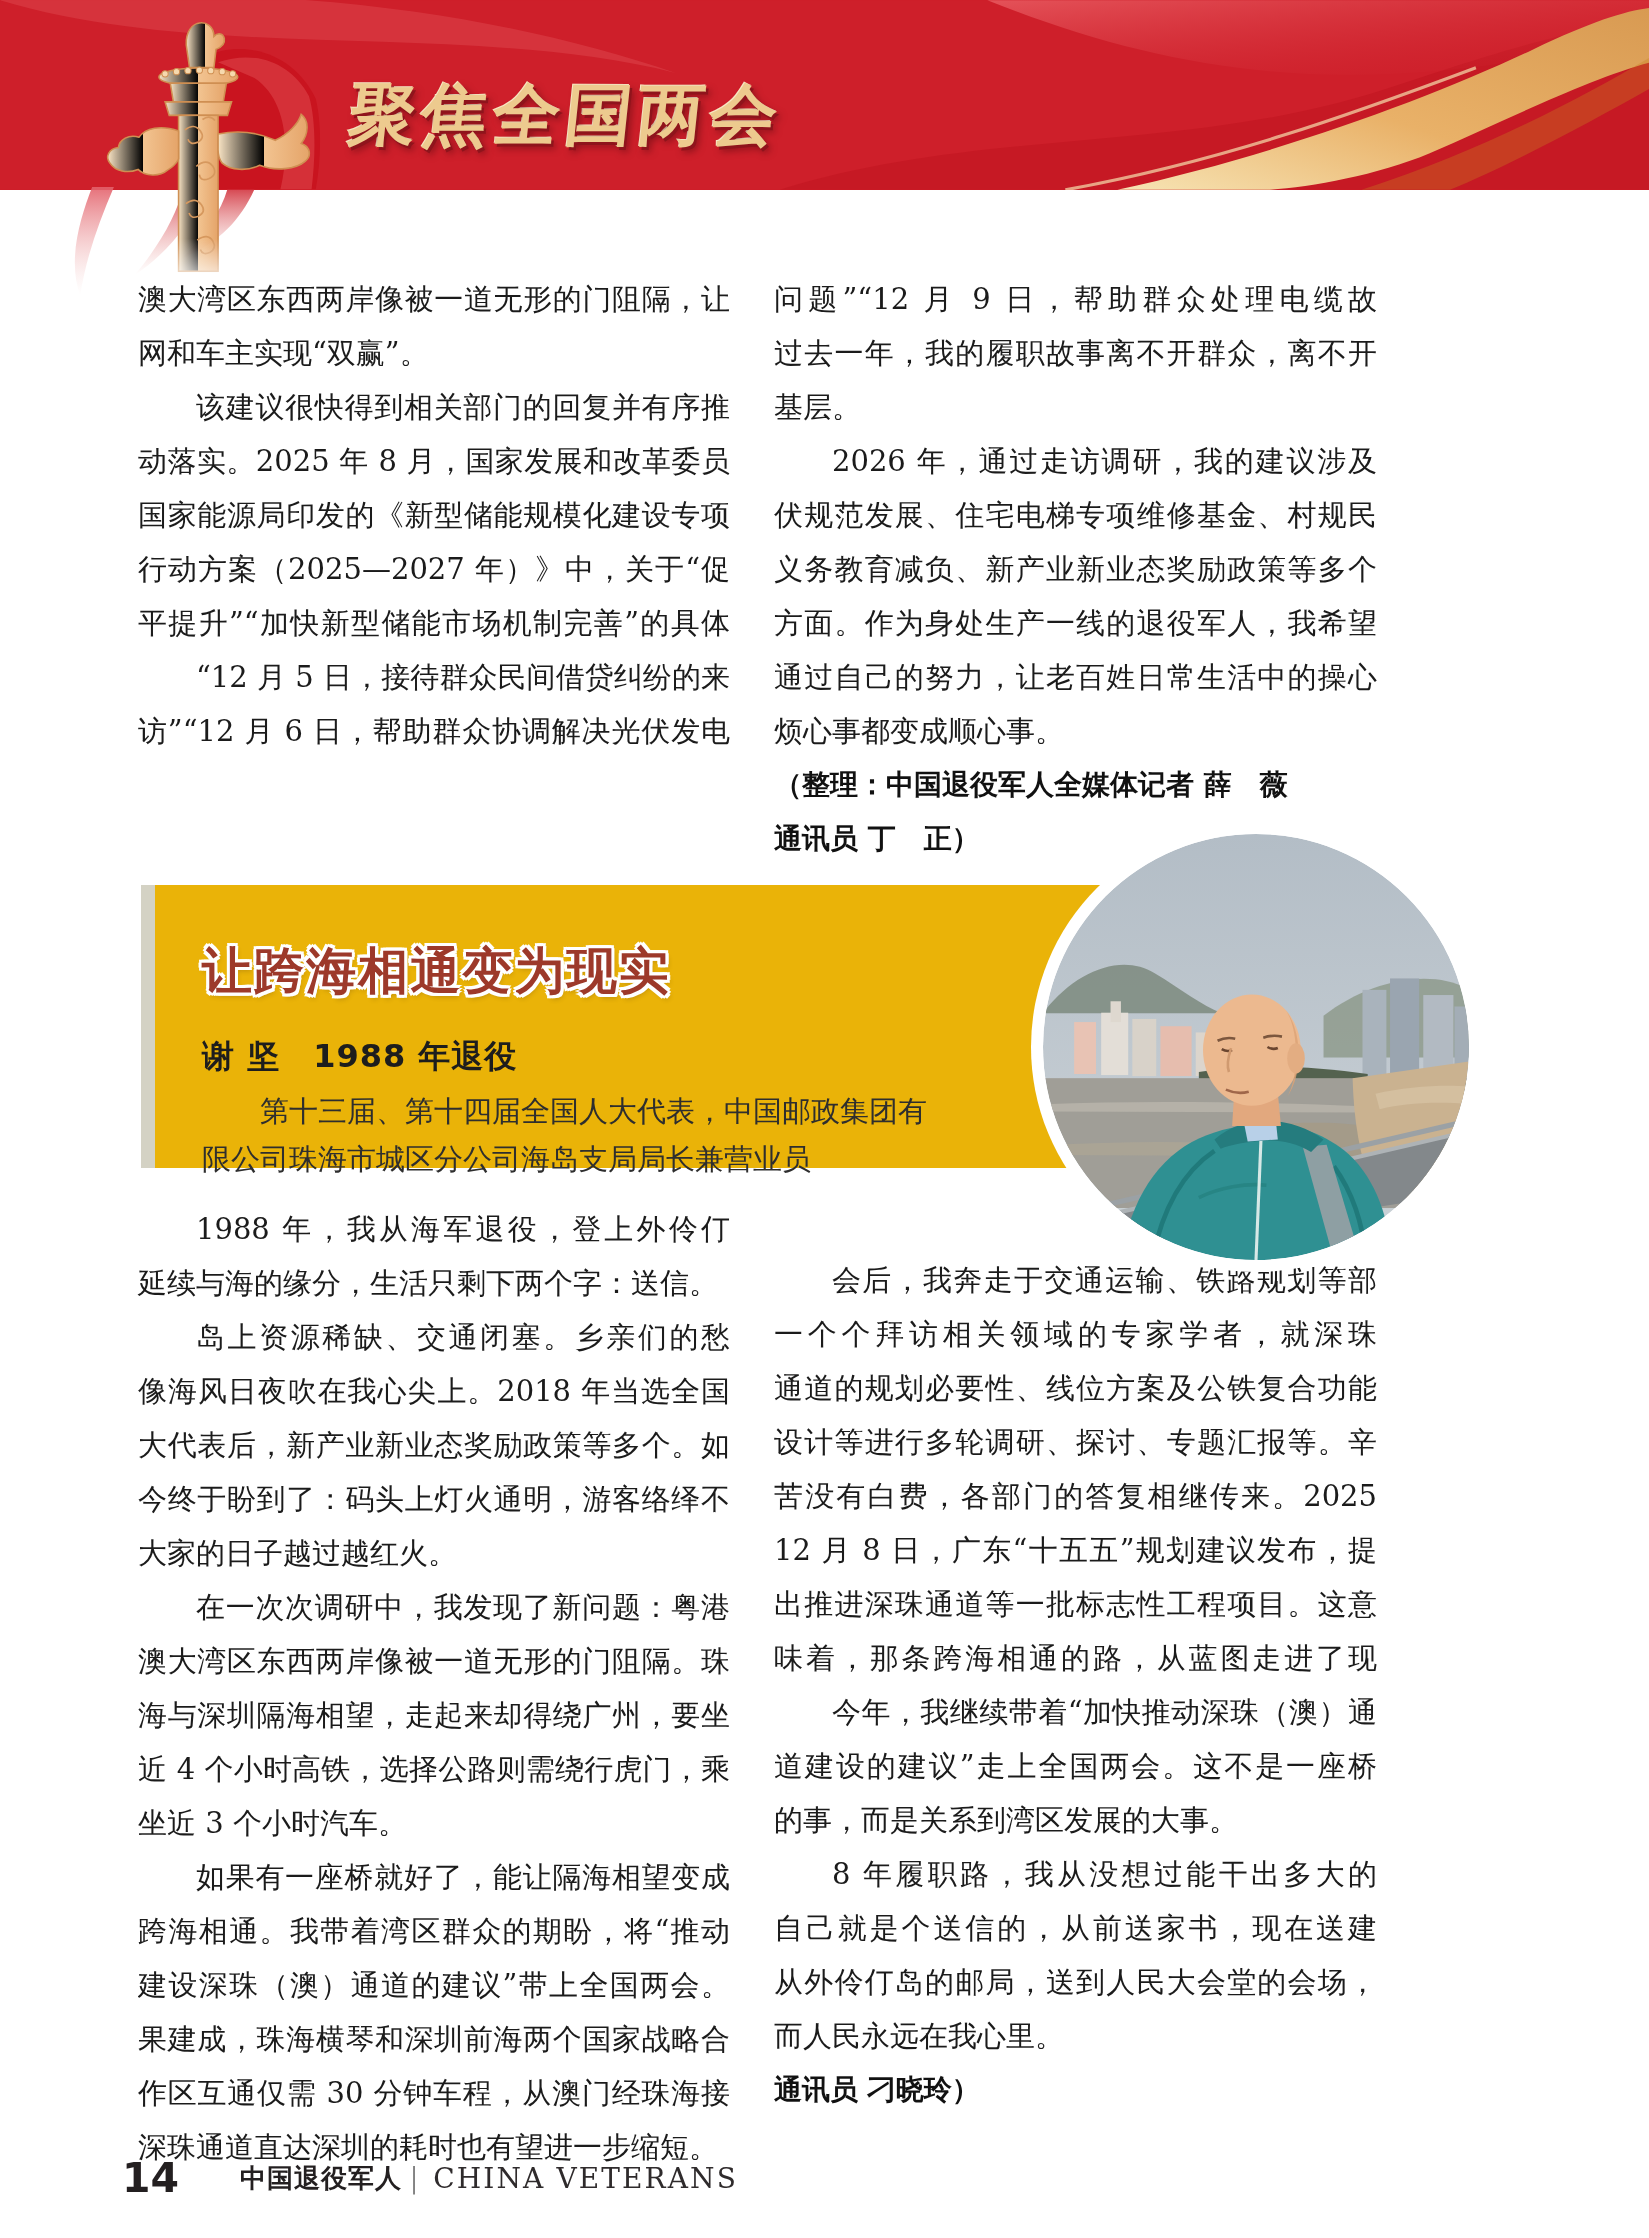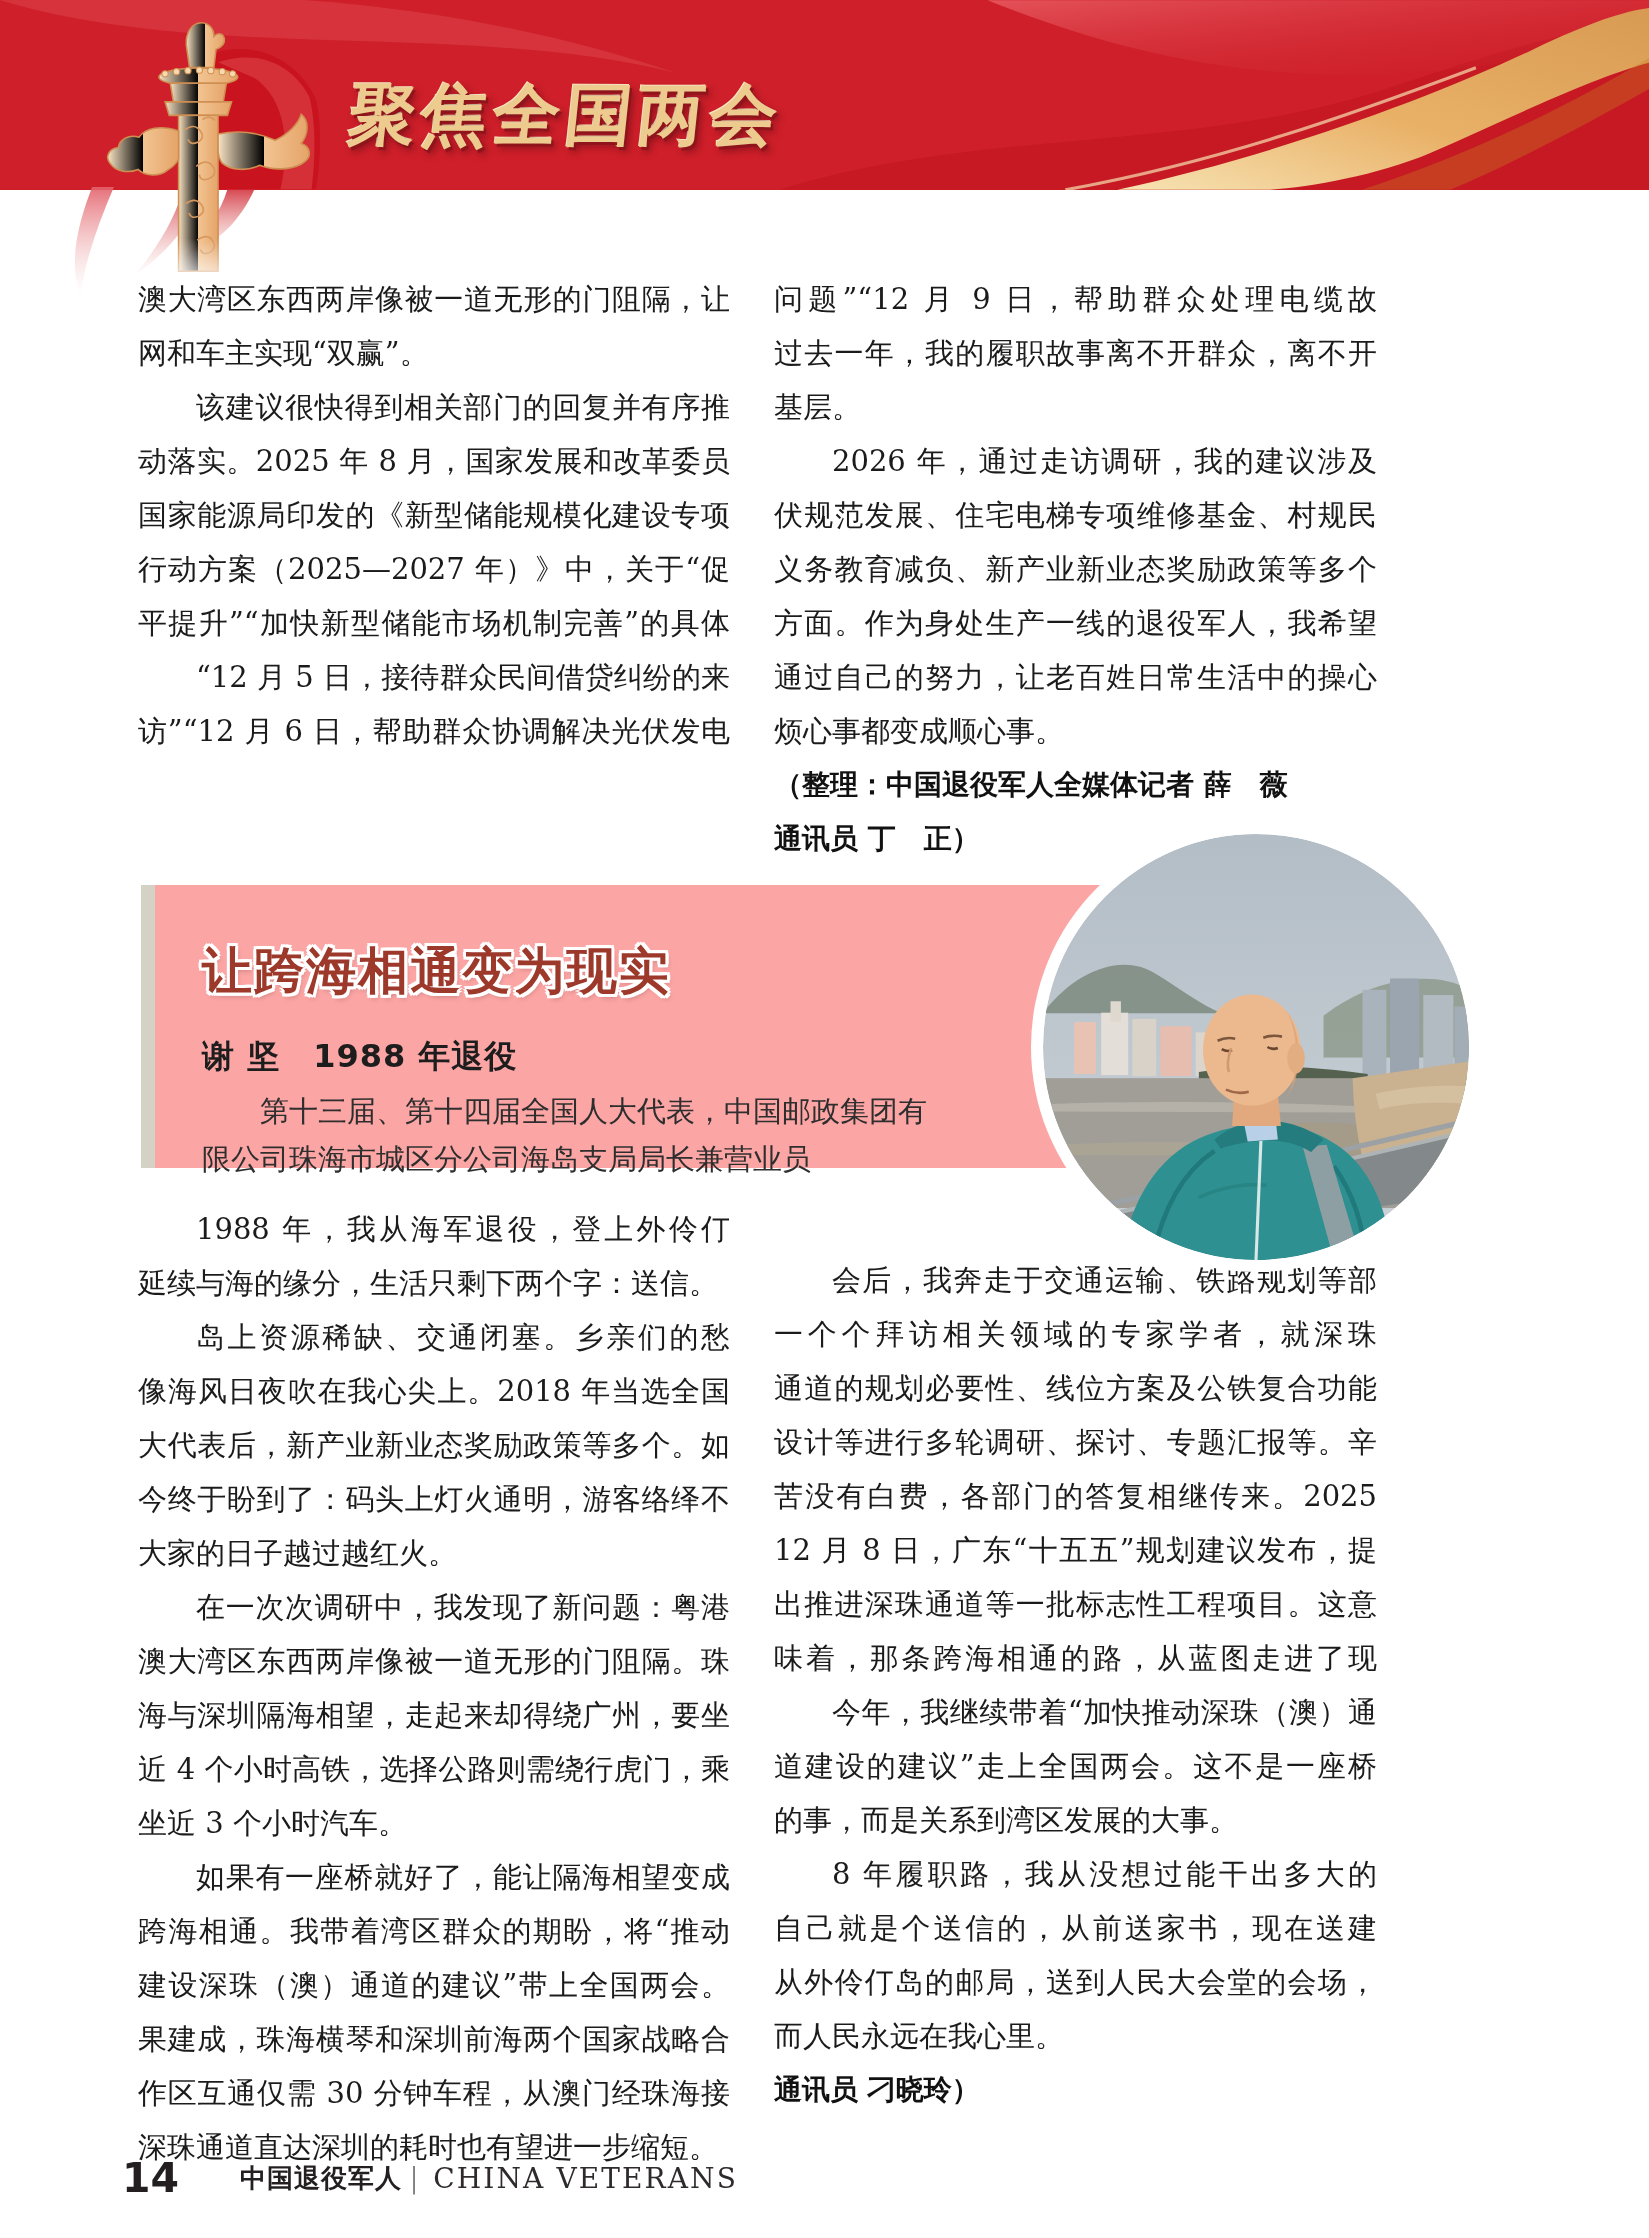--- a/index.html
+++ b/index.html
@@ -30,21 +30,21 @@
     font-family:"DejaVu Sans","Liberation Sans",sans-serif;font-size:28px;color:#111;
     white-space:nowrap;
   }
   .col-a1-left{left:138px;top:272px;width:592px;}
   .col-a1-right{left:774px;top:272px;width:603px;}
   .col-a2-left{left:138px;top:1202px;width:592px;}
   .col-a2-right{left:774px;top:1253px;width:603px;}
   
   .profile-box{
     position:absolute;left:141px;top:885px;width:965px;height:283px;
-    background:#fca5a5;z-index:1;
+    background:#eab308;z-index:1;
   }
   .profile-box::before{ 
     content:"";position:absolute;left:0;top:0;width:13.5px;height:100%;background:#d4d2c4;
   }
   .box-title{
     position:absolute;left:61px;top:61px;margin:0;
     font-family:"DejaVu Sans","Liberation Sans",sans-serif;font-weight:bold;
     font-size:50px;line-height:1;color:#9d392a;letter-spacing:2.1px;white-space:nowrap;
     text-shadow:-2.6px -2.6px 0 #fff,2.6px -2.6px 0 #fff,-2.6px 2.6px 0 #fff,2.6px 2.6px 0 #fff,
                 0 -3.1px 0 #fff,0 3.1px 0 #fff,-3.1px 0 0 #fff,3.1px 0 0 #fff,2.1px 4.2px 5.2px rgba(60,30,20,.25);

